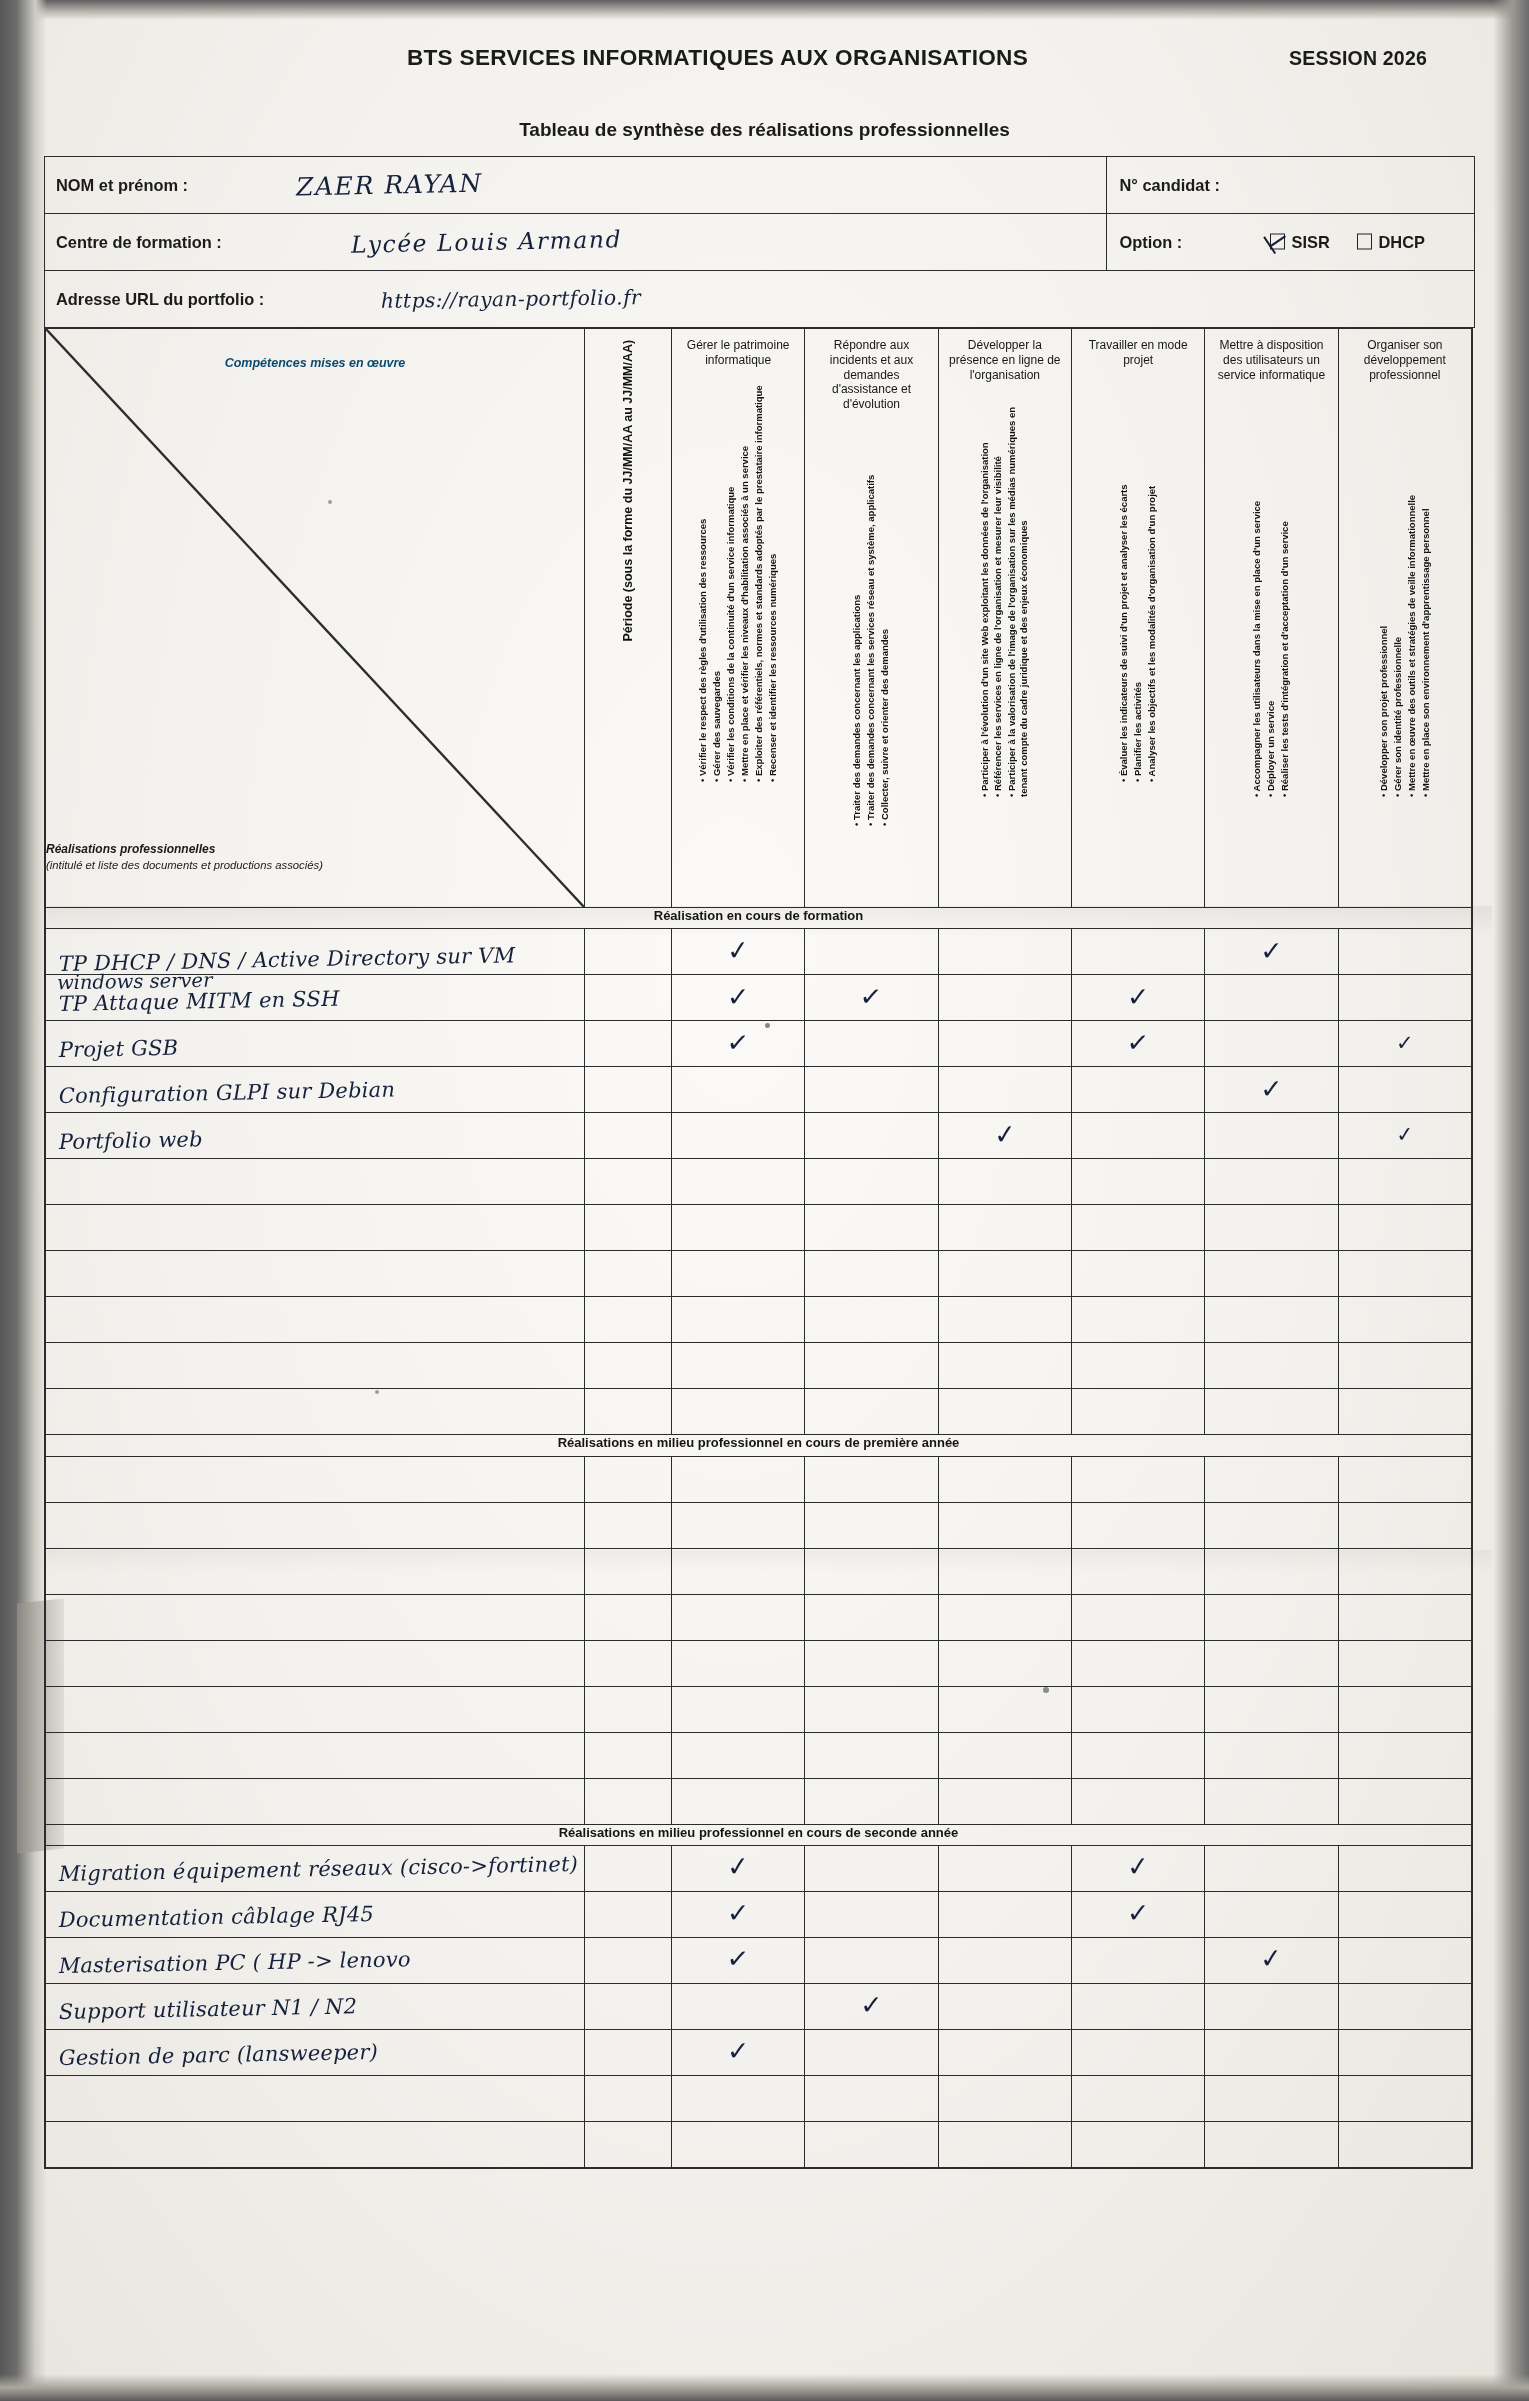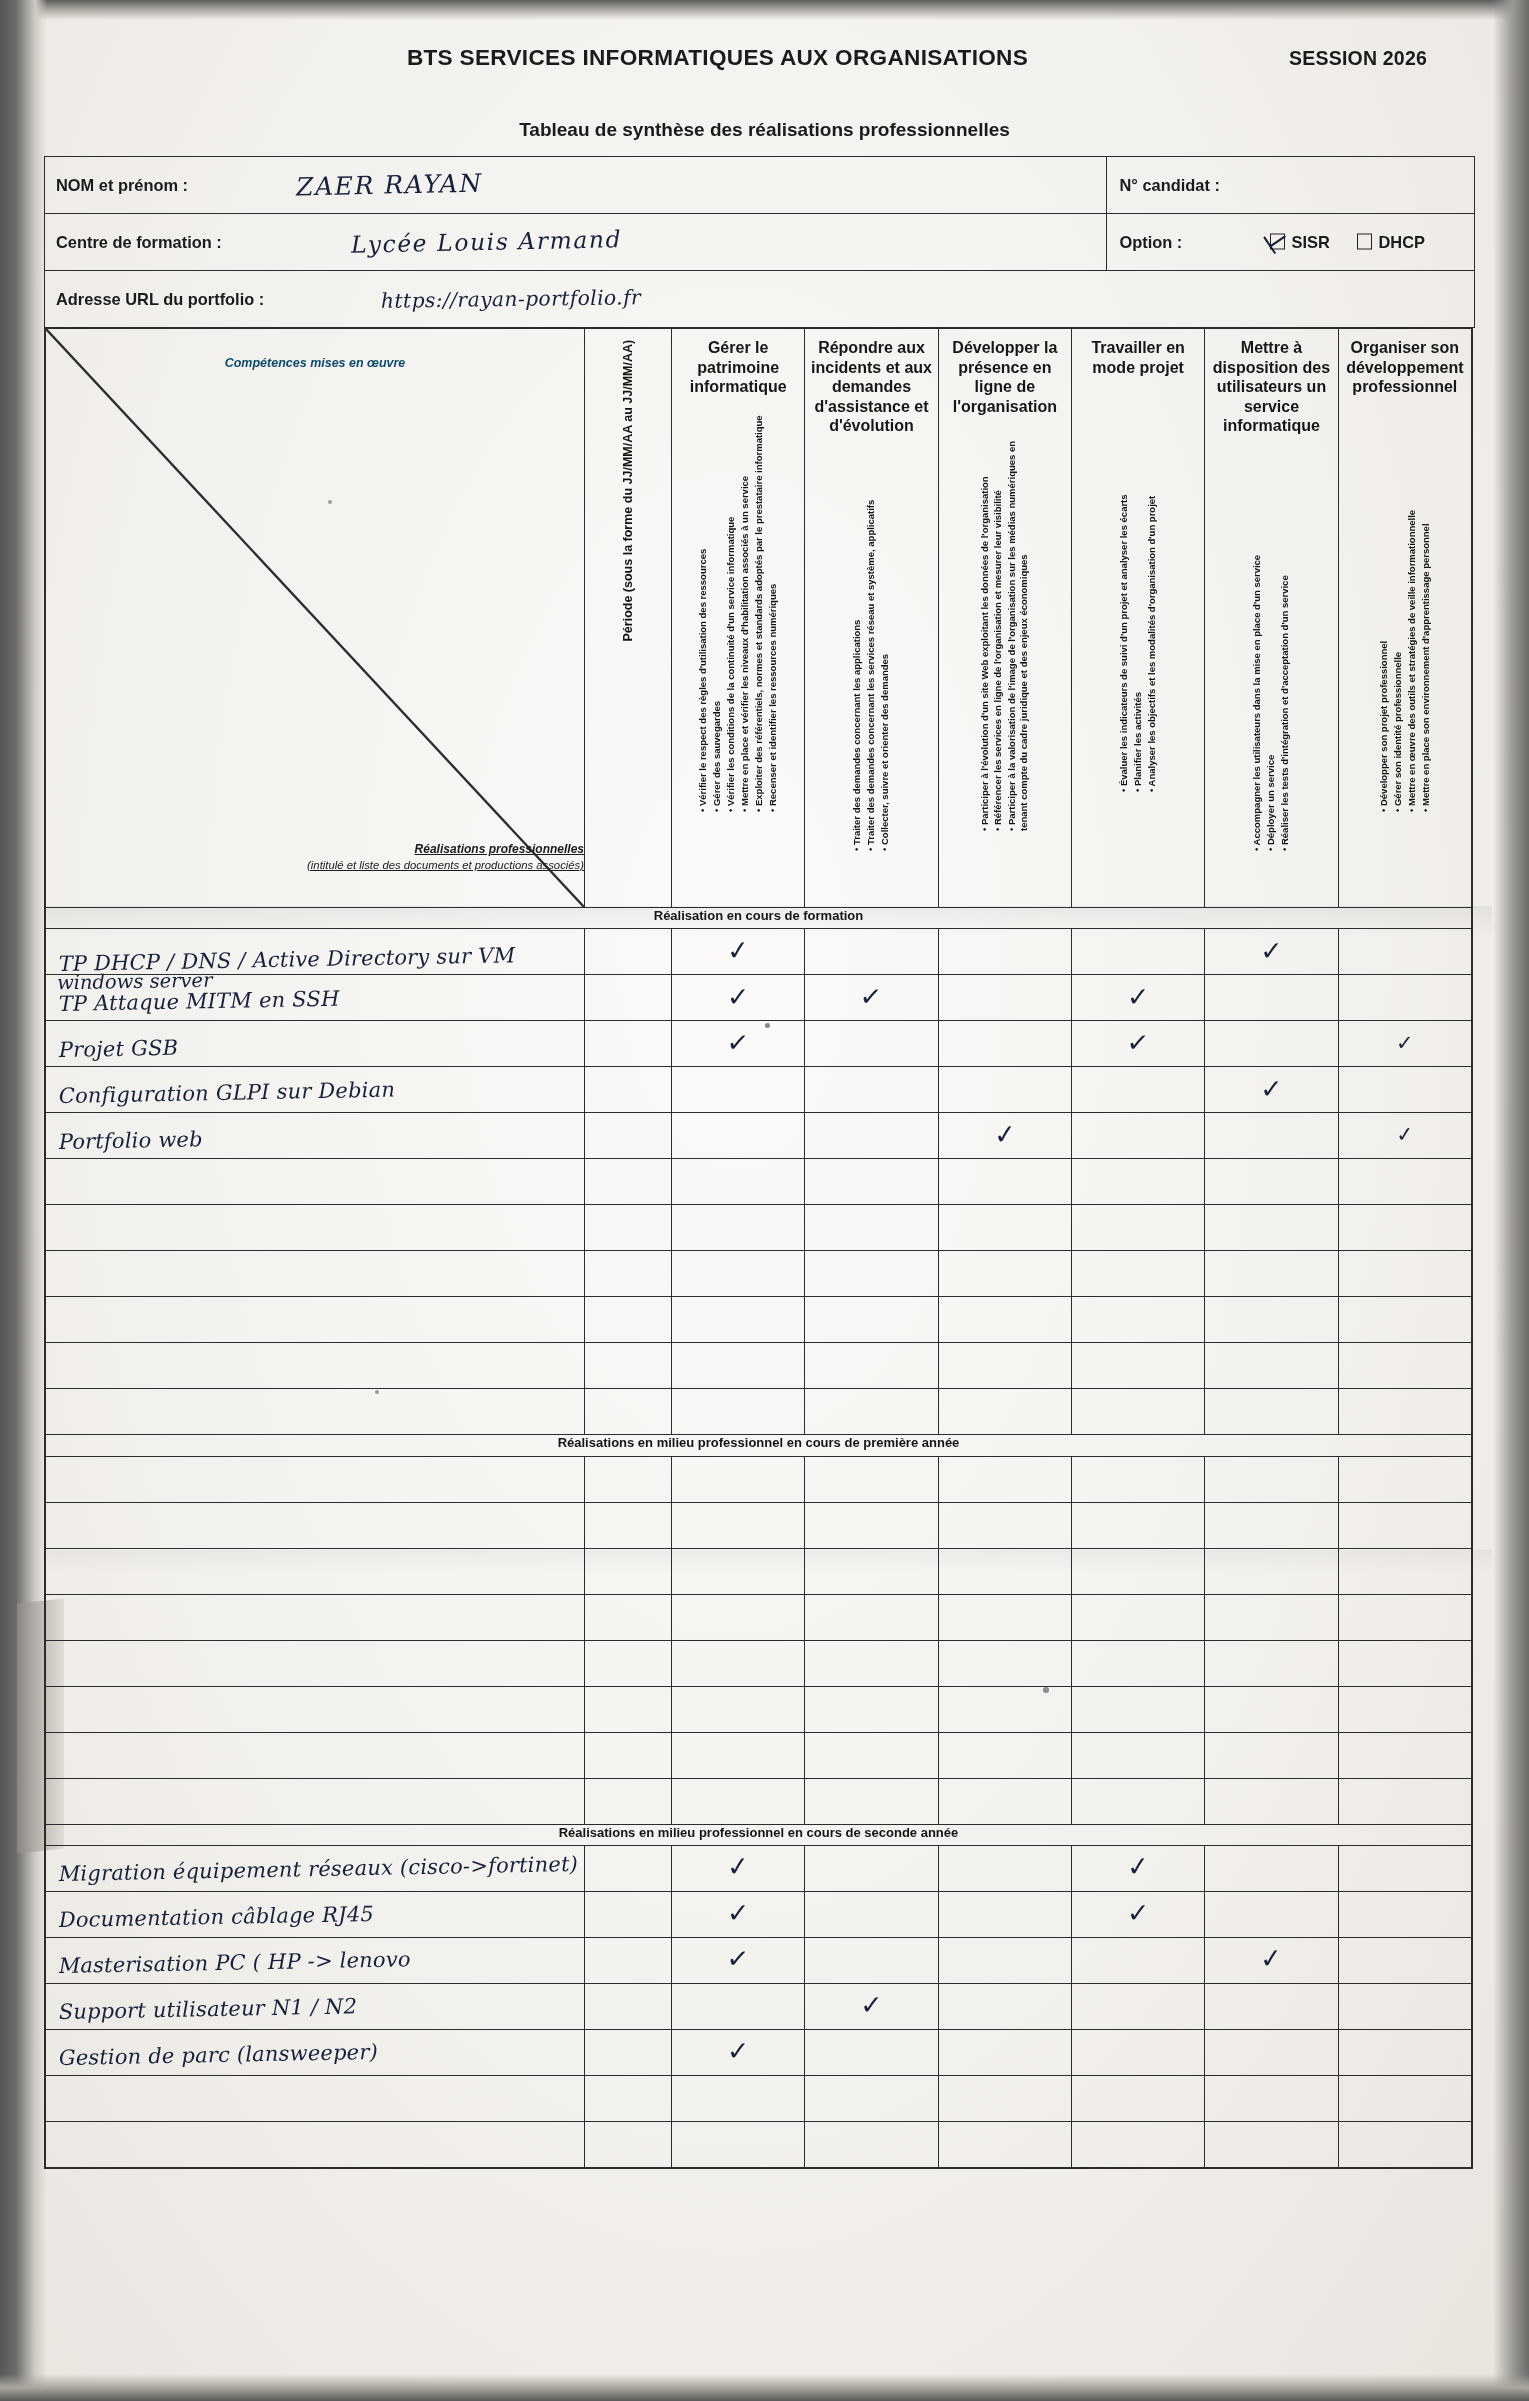--- a/index.html
+++ b/index.html
@@ -132,21 +132,21 @@
   }
   table.main td, table.main th{
     border:1.2px solid #2c2c2c;
     padding:0;vertical-align:top;
   }
   .col-label{width:539px;}
   .col-period{width:87px;}
 
   
   .crit-title{
-    text-align:center;font-size:16px;font-weight:bold;color:#171717;
+    text-align:center;font-size:12px;font-weight:normal;color:#171717;
     line-height:1.22;padding:9.4px 4.7px 0 4.7px;
     display:block;
   }
   .vert-col{
     display:flex;flex-direction:row-reverse;justify-content:center;
     gap:1.6px;height:422px;padding:4.7px 1.6px 7.8px 1.6px;
   }
   .vert-item{
     writing-mode:vertical-rl;transform:rotate(180deg);
     font-size:9.5px;line-height:1.3;color:#131313;
@@ -165,24 +165,23 @@
   
   .diag{
     position:relative;height:100%;
   }
   .diag svg{position:absolute;left:0;top:0;width:100%;height:100%;}
   .diag .t1{
     position:absolute;left:0;top:26.6px;width:100%;text-align:center;
     font-size:12.5px;font-style:italic;color:#0c4a6e;
   }
   .diag .t2{
-    position:absolute;left:0;bottom:34px;width:100%;text-align:right;
+    position:absolute;left:0;bottom:34px;width:100%;text-align:left;
     font-size:12px;font-style:italic;color:#1b1b1b;line-height:1.35;
     font-weight:bold;
-    text-decoration:underline;
   }
   .diag .t2 .sub{font-weight:normal;font-size:11.3px;}
 
   
   .sect td{
     text-align:center;font-size:13px;font-weight:bold;color:#151515;
     padding:3.9px 0 4.7px 0;height:20.3px;margin-left:40px;
   }
 
   

